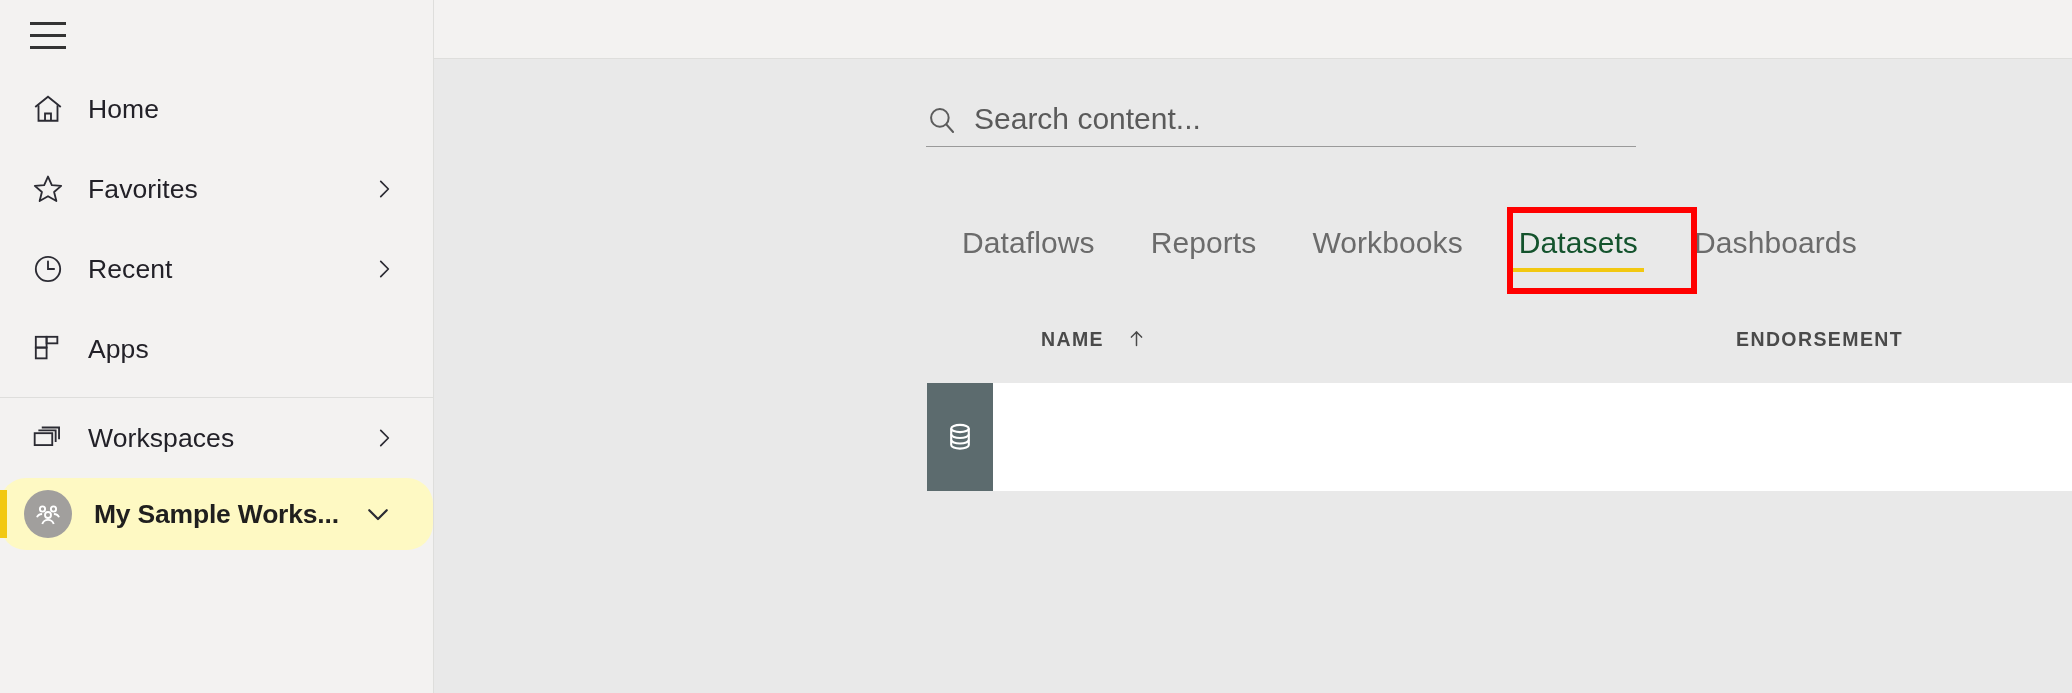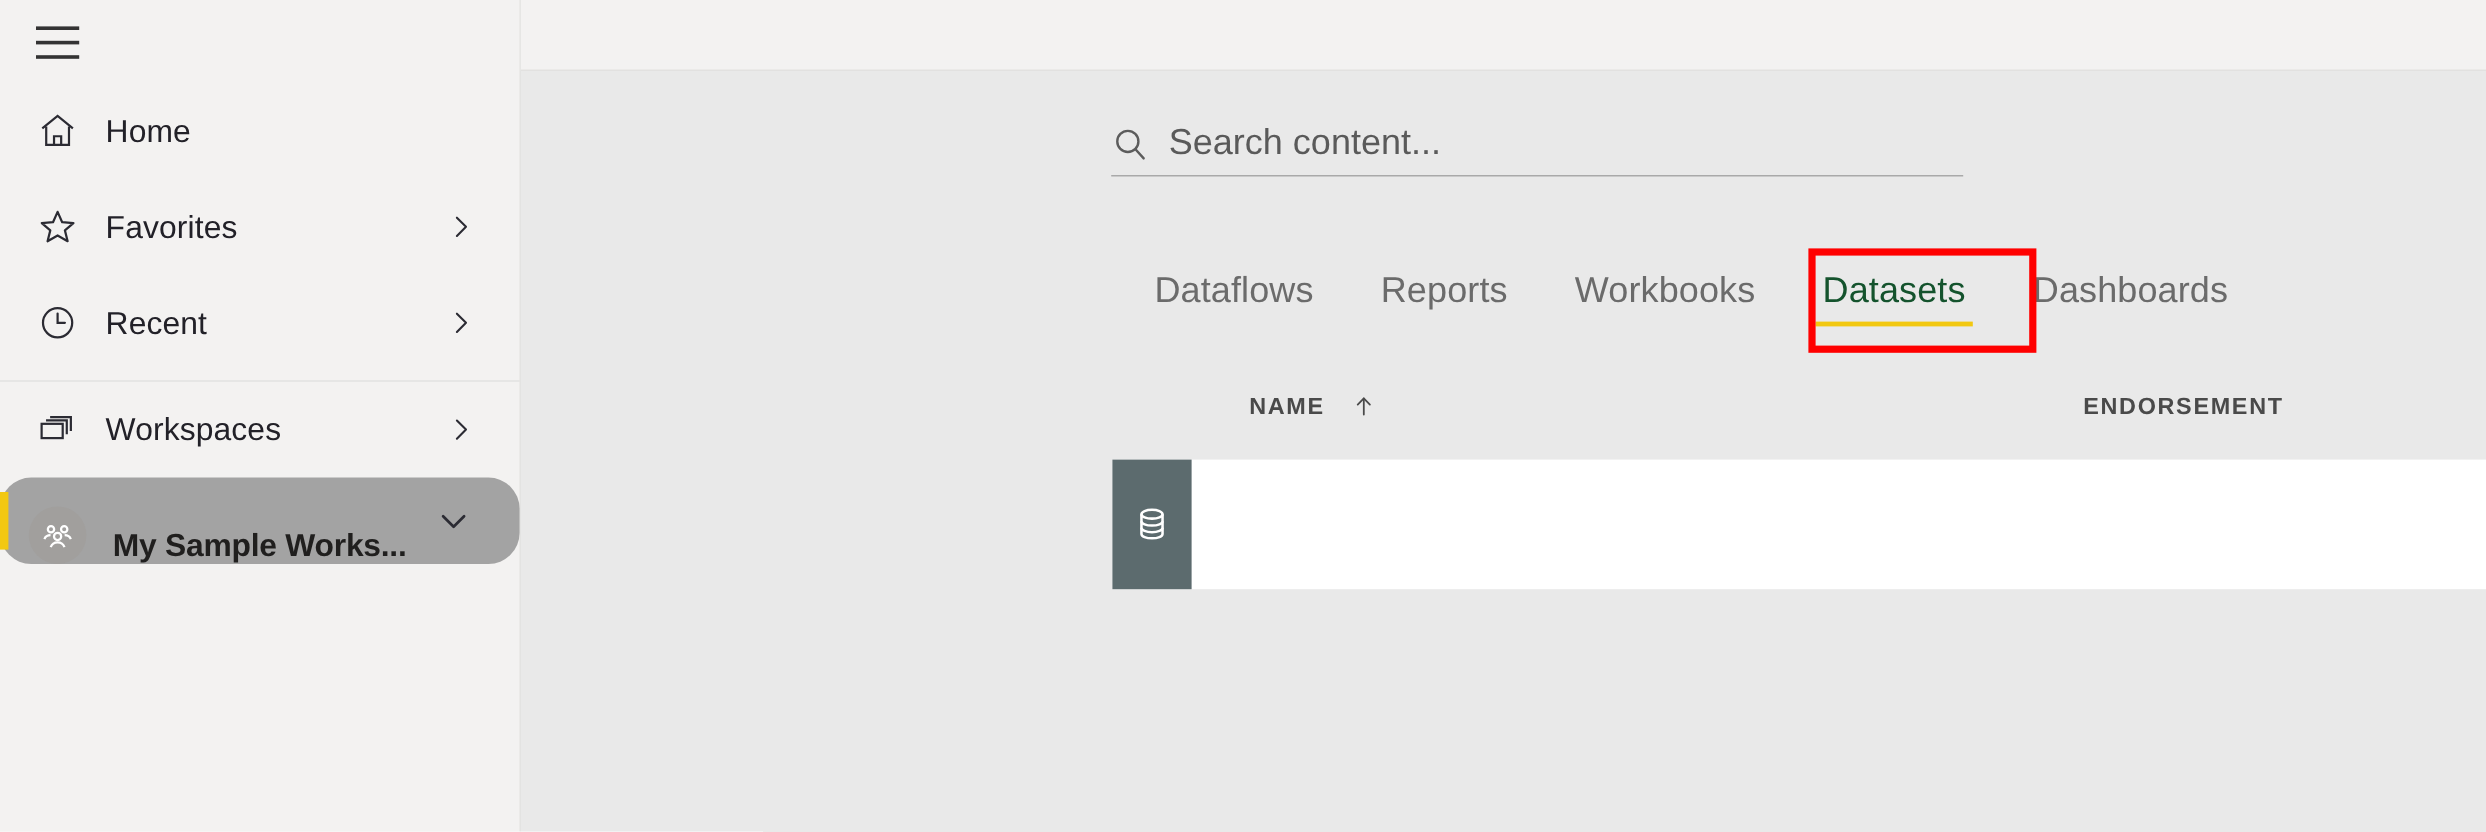--- a/index.html
+++ b/index.html
@@ -96,23 +96,23 @@
 
   .nav-divider {
     height: 1px;
     background: #dededc;
     margin: 8px 0 0 0;
   }
 
   .workspace-row {
     position: relative;
     display: flex;
-    align-items: flex-end;
+    align-items: center;
     height: 72px;
-    background: #a3a3a3;
+    background: #fef9c3;
     padding-left: 22px;
     cursor: pointer;
     border-radius: 26px;
   }
   .ws-accent {
     position: absolute;
     left: 0;
     top: 12px;
     bottom: 12px;
     width: 7px;
@@ -324,20 +324,30 @@
           </svg>
         </span>
         <span class="nav-label">Recent</span>
         <span class="nav-chev">
           <svg width="26" height="26" viewBox="0 0 24 24" fill="none" stroke="#2b2b33" stroke-width="1.6" stroke-linecap="round" stroke-linejoin="round">
               <path d="M9 5l7 7-7 7"></path>
             </svg>
         </span>
       </div>
 
+      <div class="nav-item">
+        <span class="nav-icon">
+          <svg width="34" height="34" viewBox="0 0 24 24" fill="none" stroke="#2b2b33" stroke-width="1.3">
+            <rect x="3.4" y="3.4" width="7.6" height="7.6"></rect>
+            <rect x="11" y="3.4" width="7.6" height="4.6"></rect>
+            <rect x="3.4" y="11" width="7.6" height="7.6"></rect>
+          </svg>
+        </span>
+        <span class="nav-label">Apps</span>
+      </div>
 
 
       <div class="nav-divider"></div>
 
       <div class="nav-item">
         <span class="nav-icon">
           <svg width="34" height="34" viewBox="0 0 24 24" fill="none" stroke="#2b2b33" stroke-width="1.3">
             <rect x="2.6" y="8.6" width="12.4" height="8.4"></rect>
             <path d="M5.2 6.6h12.2v8.2"></path>
             <path d="M7.6 4.6h12.2v8.2"></path>

